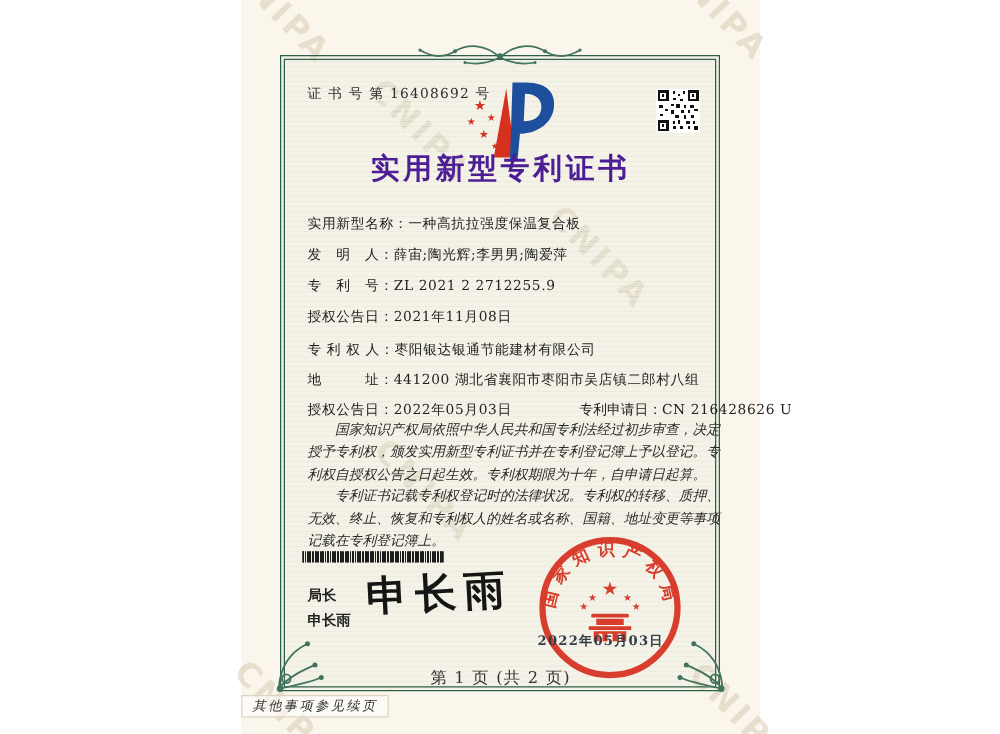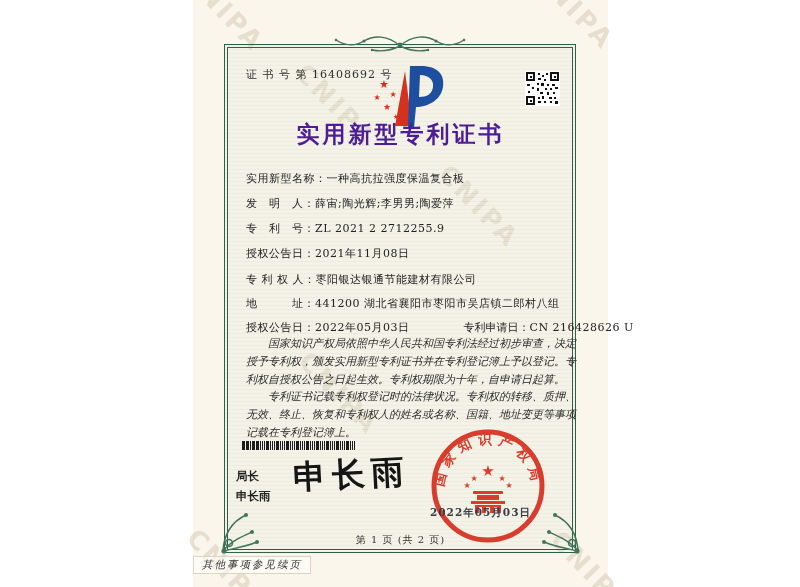--- a/index.html
+++ b/index.html
@@ -29,28 +29,28 @@
   .frow{left:53px;width:332px;font-size:11px;white-space:nowrap;color:#222}
   .frow .lab{display:inline-block;min-width:61px;letter-spacing:.5px}
   .frow .val{letter-spacing:.5px}
   .paras{left:53px;top:335px;width:330px;font-size:11px;line-height:1.62;
     color:#2a2a2a;text-align:justify;font-style:italic}
   .paras p{text-indent:2em}
   .barcode{left:49px;top:441px;width:113px;height:9px;
     background:
       repeating-linear-gradient(90deg,#1c1c1c 0 1px,transparent 1px 2px),
       repeating-linear-gradient(90deg,#1c1c1c 0 1.5px,transparent 1.5px 5px);}
-  .director{left:43px;font-size:11.5px;font-weight:bold;color:#222;
+  .director{left:53px;font-size:11.5px;font-weight:bold;color:#222;
     font-family:Liberation Mono, monospace}
   .signature{left:100px;top:452px;width:140px;font-size:33px;font-weight:600;
     color:#151515;transform:rotate(-3deg);letter-spacing:6px;white-space:nowrap}
   .seal{left:236px;top:427px;width:118px;height:118px;opacity:.93}
   .seal-date{left:237px;top:506px;font-size:10.5px;font-weight:bold;
     color:#323c47;letter-spacing:1px}
-  .page-info{left:0;top:533px;width:415px;text-align:center;font-size:10px;
+  .page-info{left:0;top:533px;width:415px;text-align:center;font-size:13px;
     color:#333;letter-spacing:1px}
   .footer-note{left:0;top:556px;width:415px;text-align:left;font-size:10.5px;
     font-style:italic;color:#333}
   .footer-note span{display:inline-block;padding:1px 8px;
     border:1px solid #ddd3c0;background:rgba(255,255,255,.55);letter-spacing:2px}
   .ornament{color:var(--ornament-green)}
 </style>
 </head>
 <body>
 

